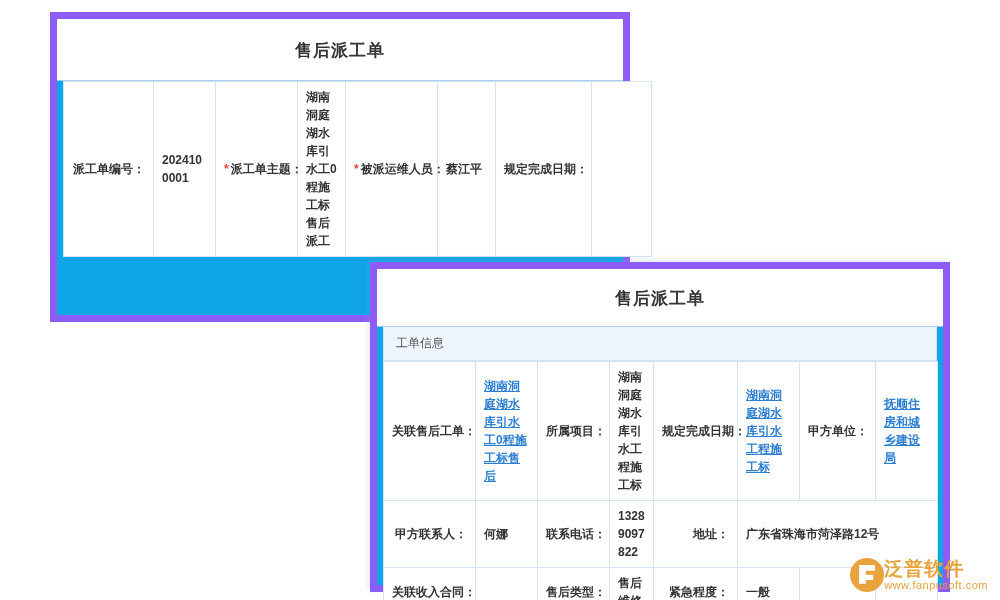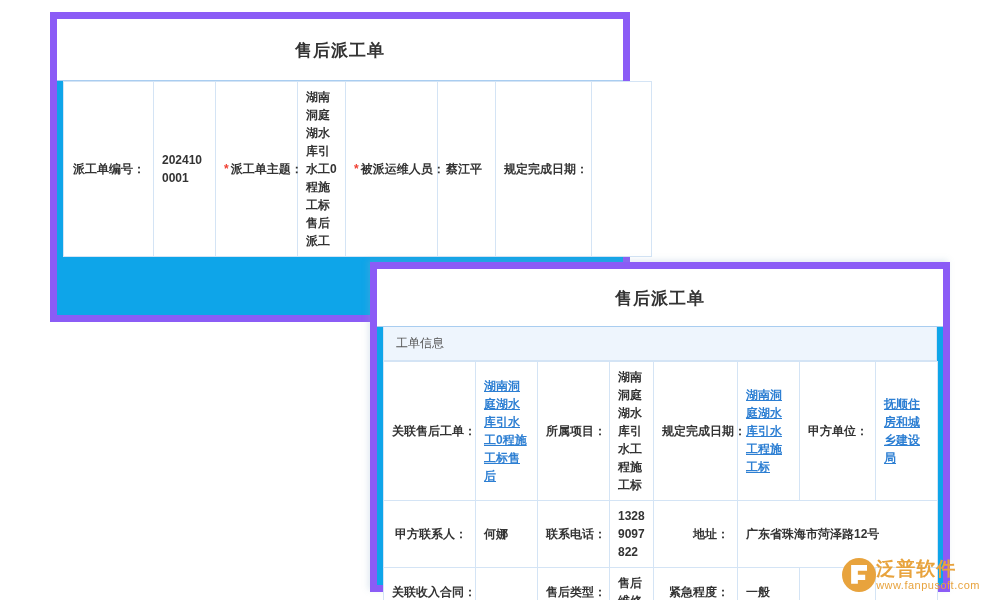--- a/index.html
+++ b/index.html
@@ -105,21 +105,21 @@
     height: 330px;
     box-shadow: -2px -2px 6px rgba(140,170,200,0.25);
   }
   #panel-workorder .wrap { padding: 0 6px 6px 6px; }
   #panel-workorder table.grid td { height: 36px; }
   #panel-workorder .tall td { height: 96px; }
 
   
   .watermark {
     position: absolute;
-    right: 20px;
+    right: 12px;
     bottom: 8px;
     display: flex;
     align-items: center;
     pointer-events: none;
   }
   .wm-mark {
     width: 34px;
     height: 34px;
     border-radius: 50%;
     background: #e8a33d;

